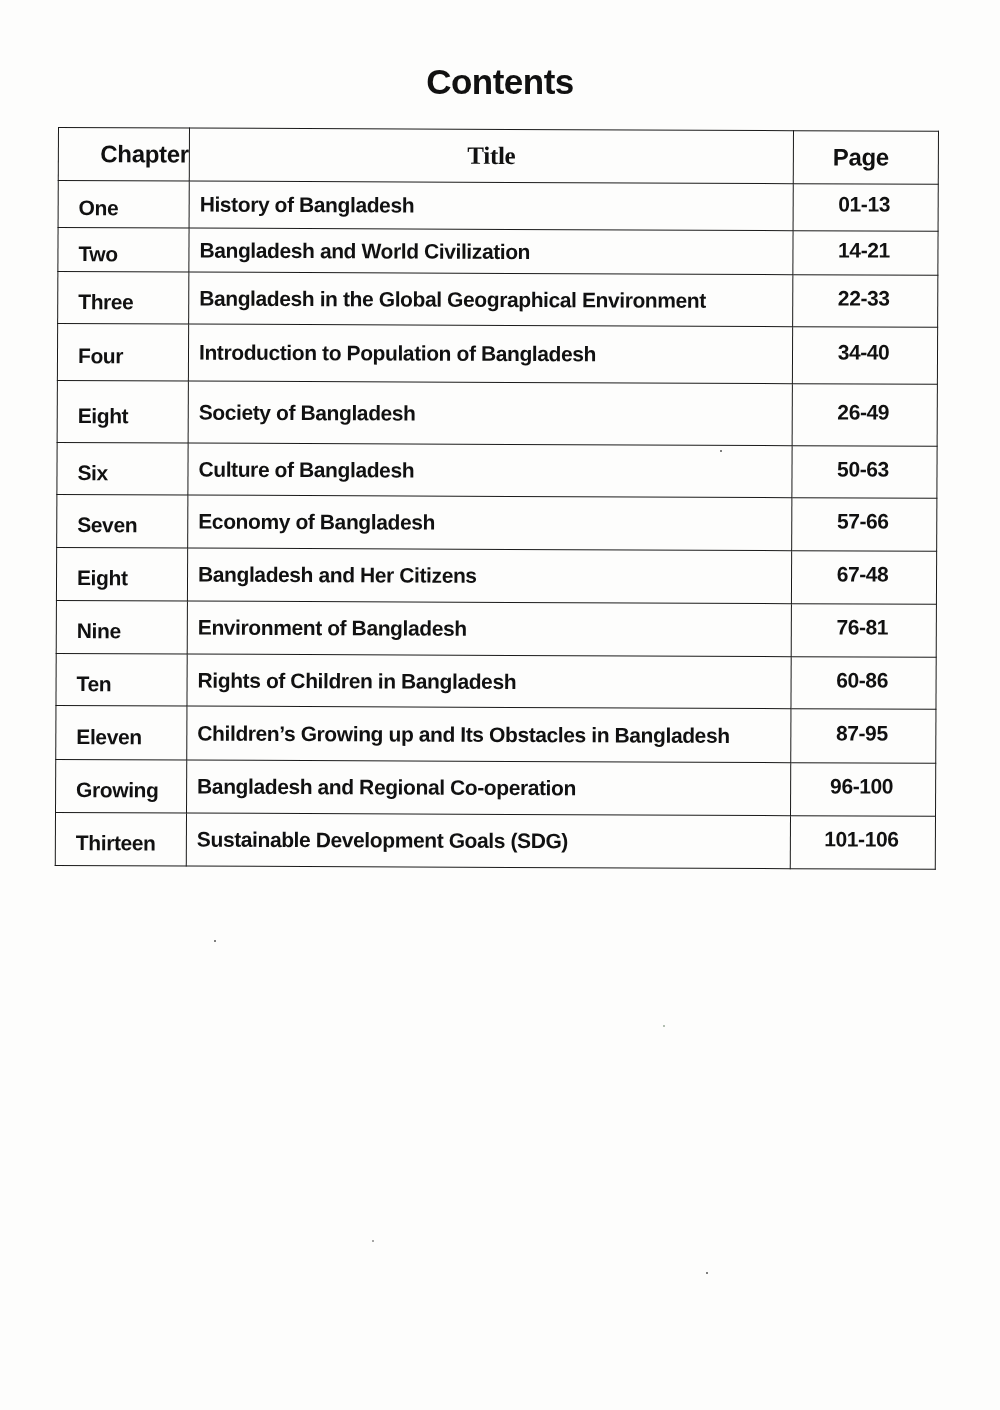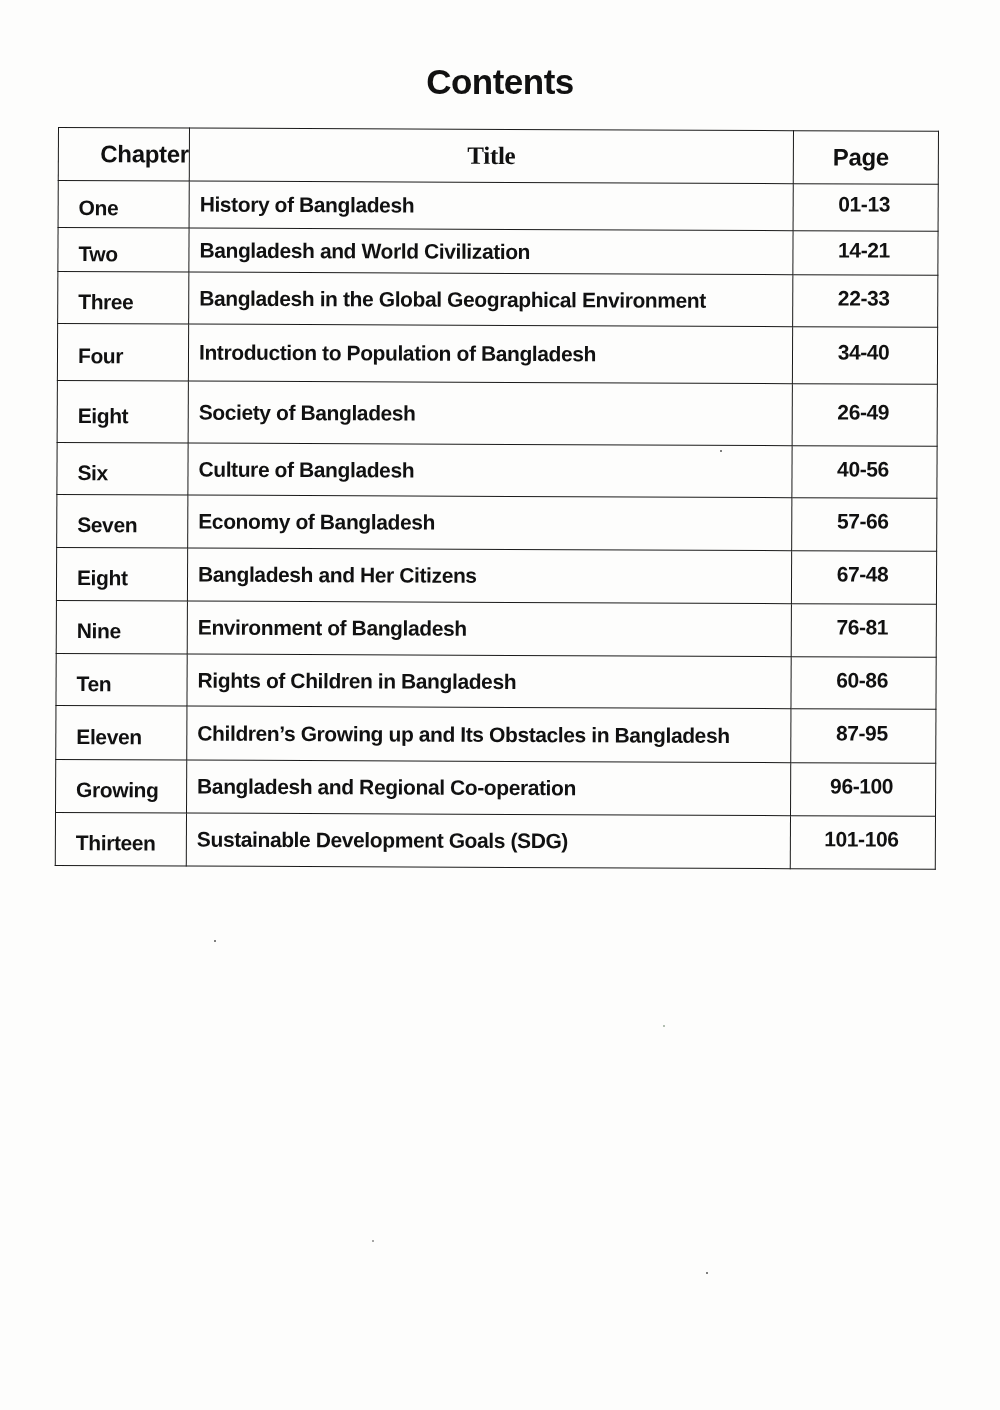--- a/index.html
+++ b/index.html
@@ -133,21 +133,21 @@
       <td class="pages">34-40</td>
     </tr>
     <tr style="height:62px">
       <td class="chapter">Eight</td>
       <td class="title">Society of Bangladesh</td>
       <td class="pages">26-49</td>
     </tr>
     <tr style="height:52px">
       <td class="chapter">Six</td>
       <td class="title">Culture of Bangladesh</td>
-      <td class="pages">40-56</td>
+      <td class="pages">50-63</td>
     </tr>
     <tr style="height:53px">
       <td class="chapter">Seven</td>
       <td class="title">Economy of Bangladesh</td>
       <td class="pages">57-66</td>
     </tr>
     <tr style="height:53px">
       <td class="chapter">Eight</td>
       <td class="title">Bangladesh and Her Citizens</td>
       <td class="pages">67-48</td>

